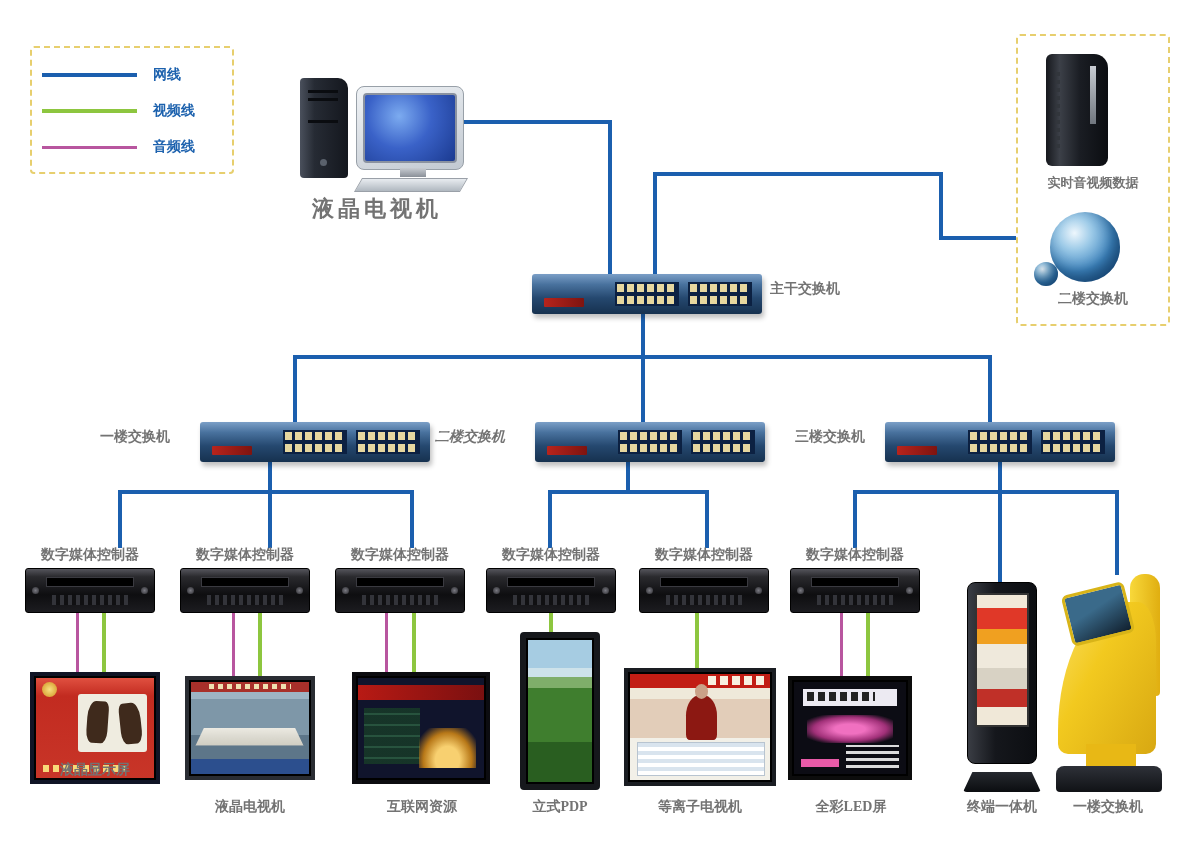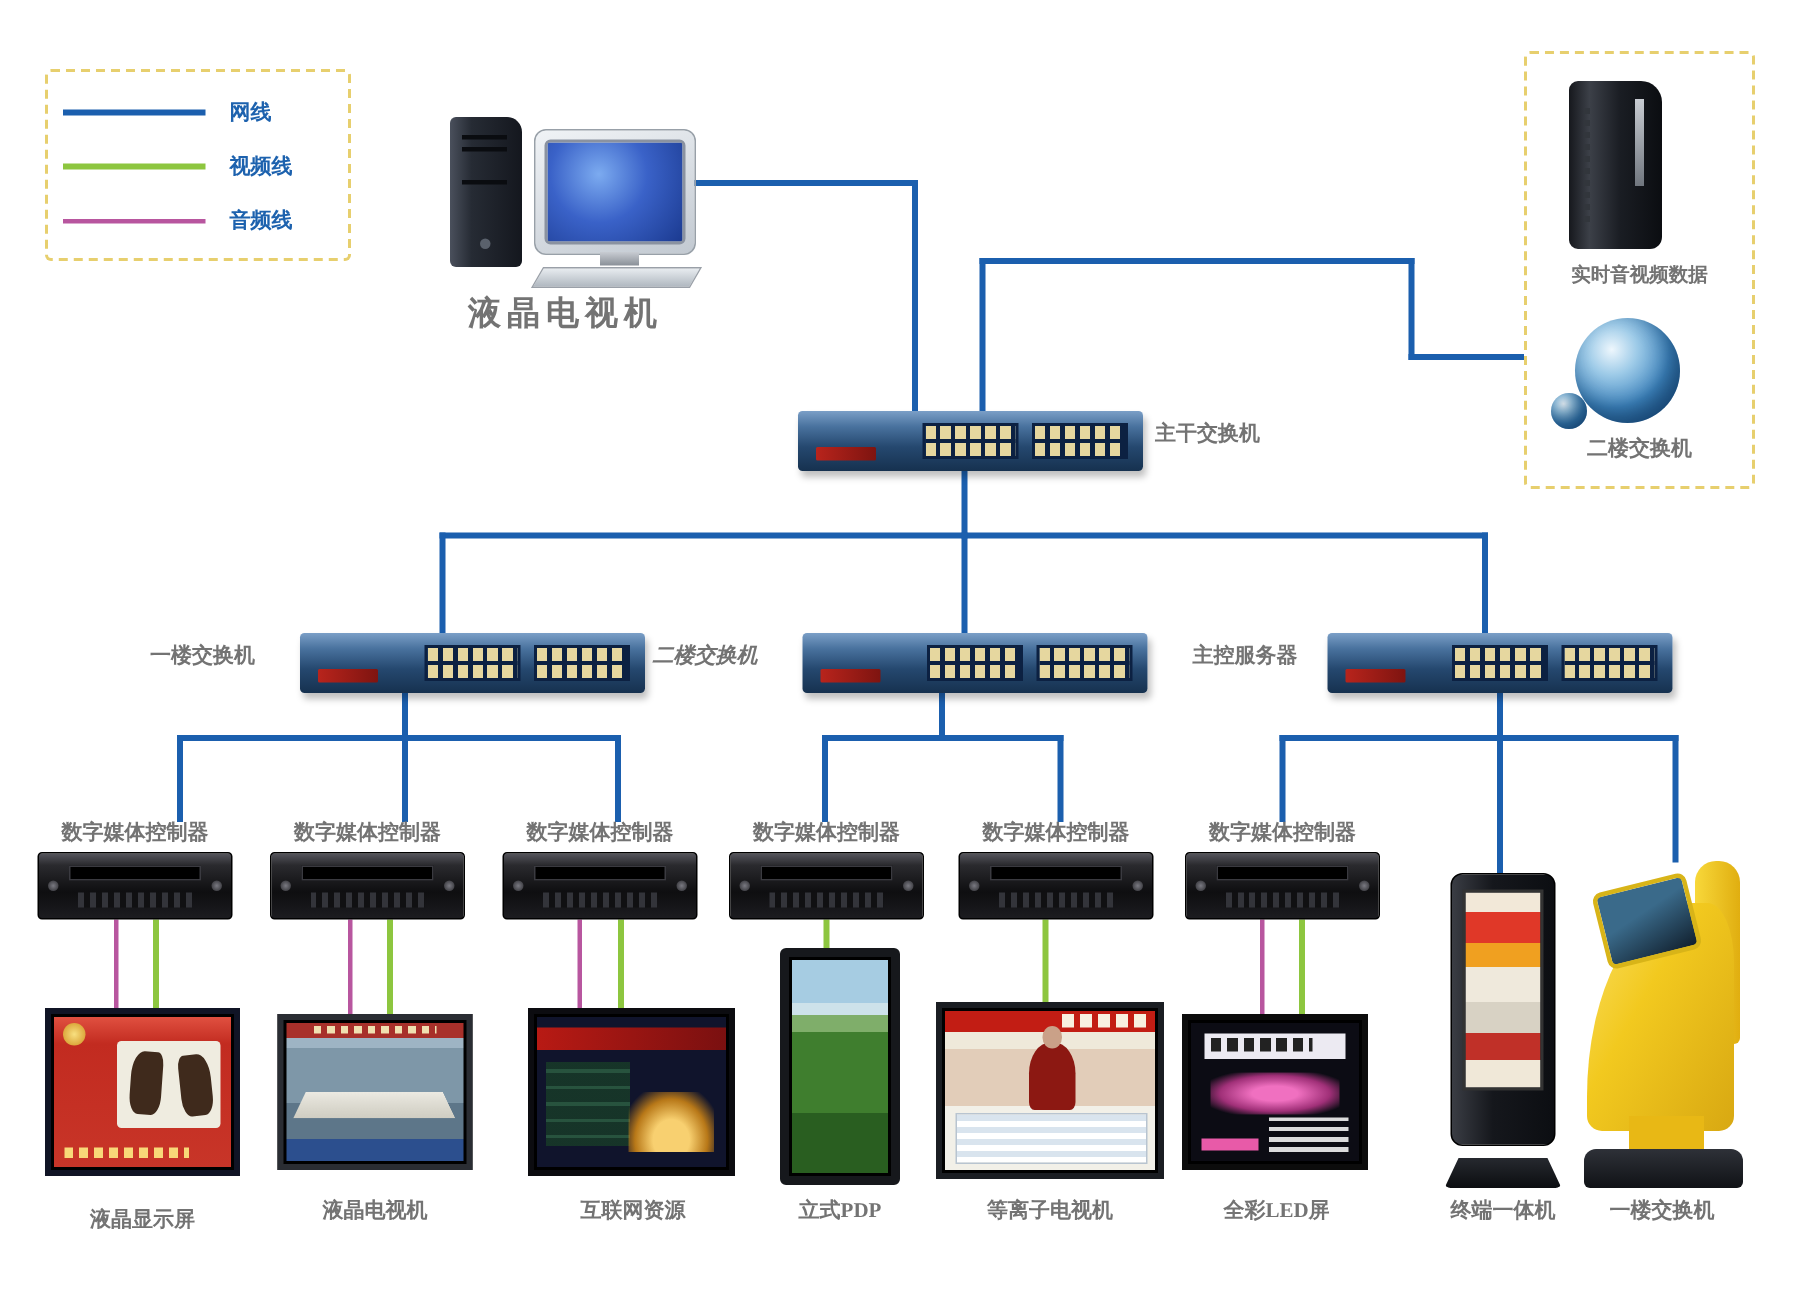--- a/index.html
+++ b/index.html
@@ -224,21 +224,21 @@
   </div>
   <div class="lbl" style="left:435px;top:428px;font-style:italic;">二楼交换机</div>
 
   <div class="switch" style="left:885px;top:422px;">
     <div class="sw-badge"></div>
     <div class="sw-ports">
         <div class="pg"></div>
         <div class="pg"></div>
       </div>
   </div>
-  <div class="lbl" style="left:795px;top:428px;">主控服务器</div>
+  <div class="lbl" style="left:795px;top:428px;">三楼交换机</div>
 
   <div class="lbl center" style="left:25px;top:546px;width:130px;">数字媒体控制器</div>
   <div class="lbl center" style="left:180px;top:546px;width:130px;">数字媒体控制器</div>
   <div class="lbl center" style="left:335px;top:546px;width:130px;">数字媒体控制器</div>
   <div class="lbl center" style="left:486px;top:546px;width:130px;">数字媒体控制器</div>
   <div class="lbl center" style="left:639px;top:546px;width:130px;">数字媒体控制器</div>
   <div class="lbl center" style="left:790px;top:546px;width:130px;">数字媒体控制器</div>
 
   <div class="controller" style="left:25px;top:568px;">
       <div class="c-slot"></div>
@@ -305,21 +305,21 @@
     <div class="k1-base"></div>
   </div>
   <div class="kiosk2">
     <div class="k2-back"></div>
     <div class="k2-body"></div>
     <div class="k2-foot"></div>
     <div class="k2-screen"></div>
     <div class="k2-base"></div>
   </div>
 
-  <div class="lbl center" style="left:30px;top:804px;width:130px;">液晶显示屏</div>
+  <div class="lbl center" style="left:30px;top:761px;width:130px;">液晶显示屏</div>
   <div class="lbl center" style="left:185px;top:798px;width:130px;">液晶电视机</div>
   <div class="lbl center" style="left:352px;top:798px;width:140px;">互联网资源</div>
   <div class="lbl center" style="left:518px;top:798px;width:84px;">立式PDP</div>
   <div class="lbl center" style="left:622px;top:798px;width:156px;">等离子电视机</div>
   <div class="lbl center" style="left:788px;top:798px;width:126px;">全彩LED屏</div>
   <div class="lbl center" style="left:958px;top:798px;width:88px;">终端一体机</div>
   <div class="lbl center" style="left:1052px;top:798px;width:112px;">一楼交换机</div>
 
 </div>
 

